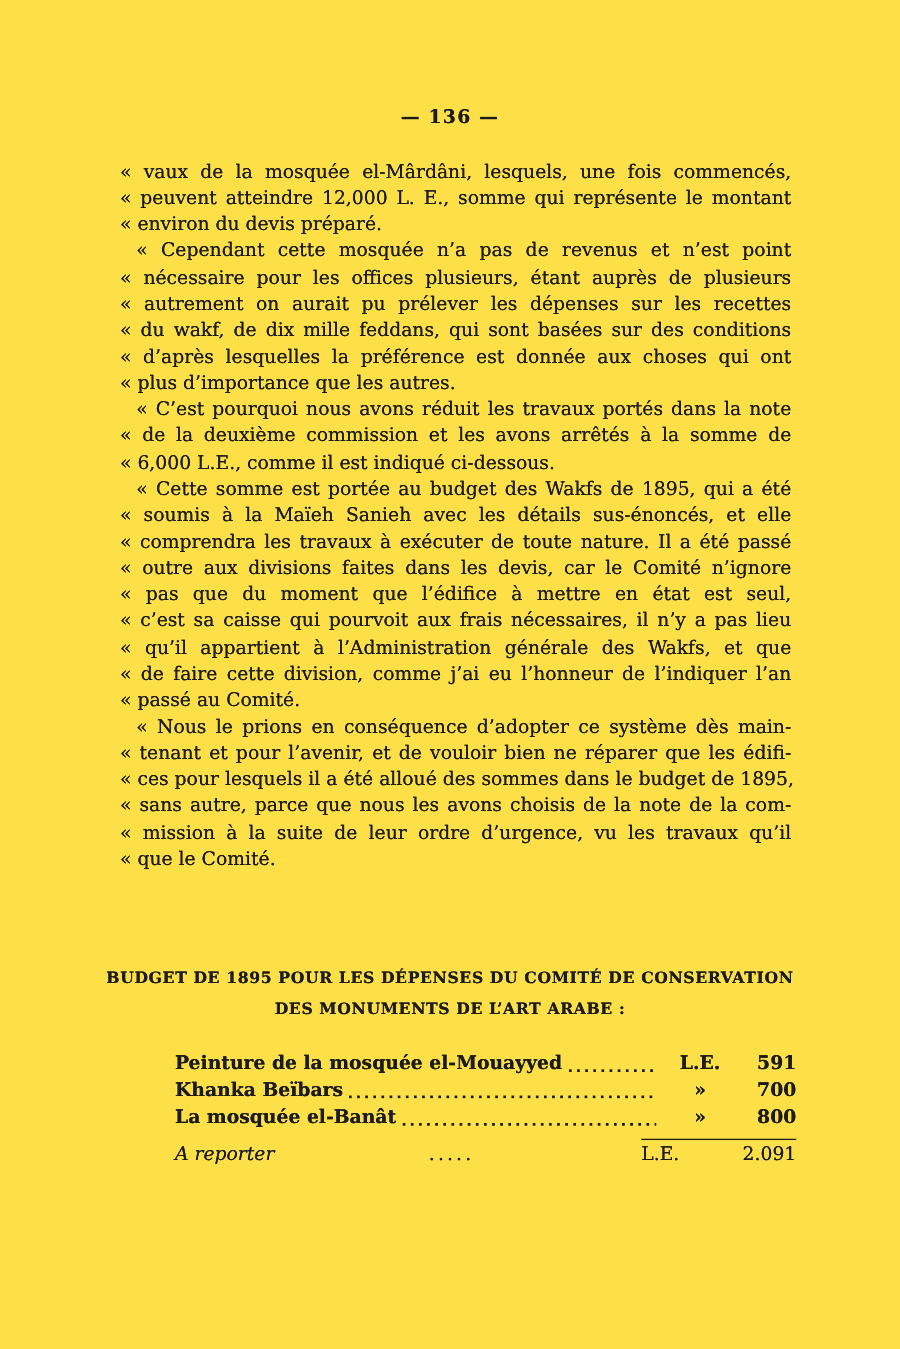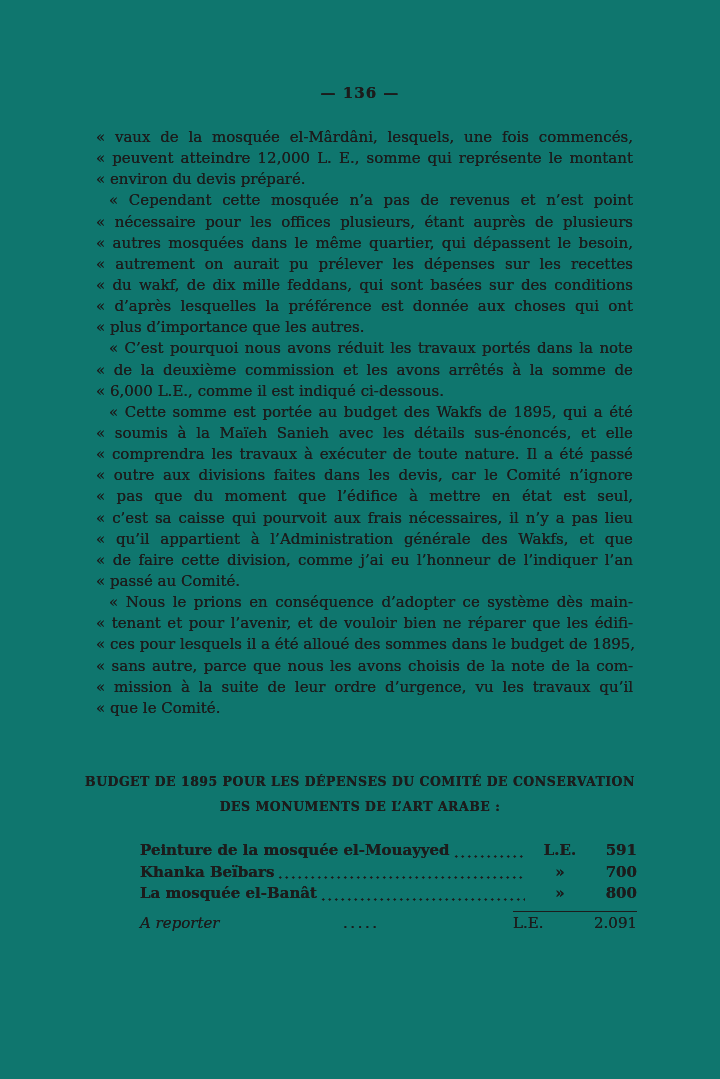--- a/index.html
+++ b/index.html
@@ -5,21 +5,21 @@
   * { box-sizing: border-box; }
   html, body { margin: 0; padding: 0; }
   body {
     width: 720px; height: 1079px;
     background: #ffffff;
     font-family: "DejaVu Serif", "Liberation Serif", serif;
   }
   .page {
     position: relative;
     width: 720px; height: 1079px;
-    background: #0f766e;
+    background: #fde047;
     color: #1c1c1c;
     overflow: hidden;
     text-shadow: 0 0 0.4px currentColor; 
   }
   .page-number {
     position: absolute;
     top: 84px; left: 0; width: 720px;
     text-align: center;
     font-size: 15px;
     font-weight: 700;
@@ -96,21 +96,20 @@
 
   <div class="page-number">— 136 —</div>
 
   <div class="body-text">
 
   <div class="line">« vaux de la mosquée el-Mârdâni, lesquels, une fois commencés,</div>
       <div class="line">« peuvent atteindre 12,000 L. E., somme qui représente le montant</div>
       <div class="line end">« environ du devis préparé.</div>
       <div class="line indent">« Cependant cette mosquée n’a pas de revenus et n’est point</div>
       <div class="line">« nécessaire pour les offices plusieurs, étant auprès de plusieurs</div>
-      <div class="line">« autres mosquées dans le même quartier, qui dépassent le besoin,</div>
       <div class="line">« autrement on aurait pu prélever les dépenses sur les recettes</div>
       <div class="line">« du wakf, de dix mille feddans, qui sont basées sur des conditions</div>
       <div class="line">« d’après lesquelles la préférence est donnée aux choses qui ont</div>
       <div class="line end">« plus d’importance que les autres.</div>
       <div class="line indent">« C’est pourquoi nous avons réduit les travaux portés dans la note</div>
       <div class="line">« de la deuxième commission et les avons arrêtés à la somme de</div>
       <div class="line end">« 6,000 L.E., comme il est indiqué ci-dessous.</div>
       <div class="line indent">« Cette somme est portée au budget des Wakfs de 1895, qui a été</div>
       <div class="line">« soumis à la Maïeh Sanieh avec les détails sus-énoncés, et elle</div>
       <div class="line">« comprendra les travaux à exécuter de toute nature. Il a été passé</div>

